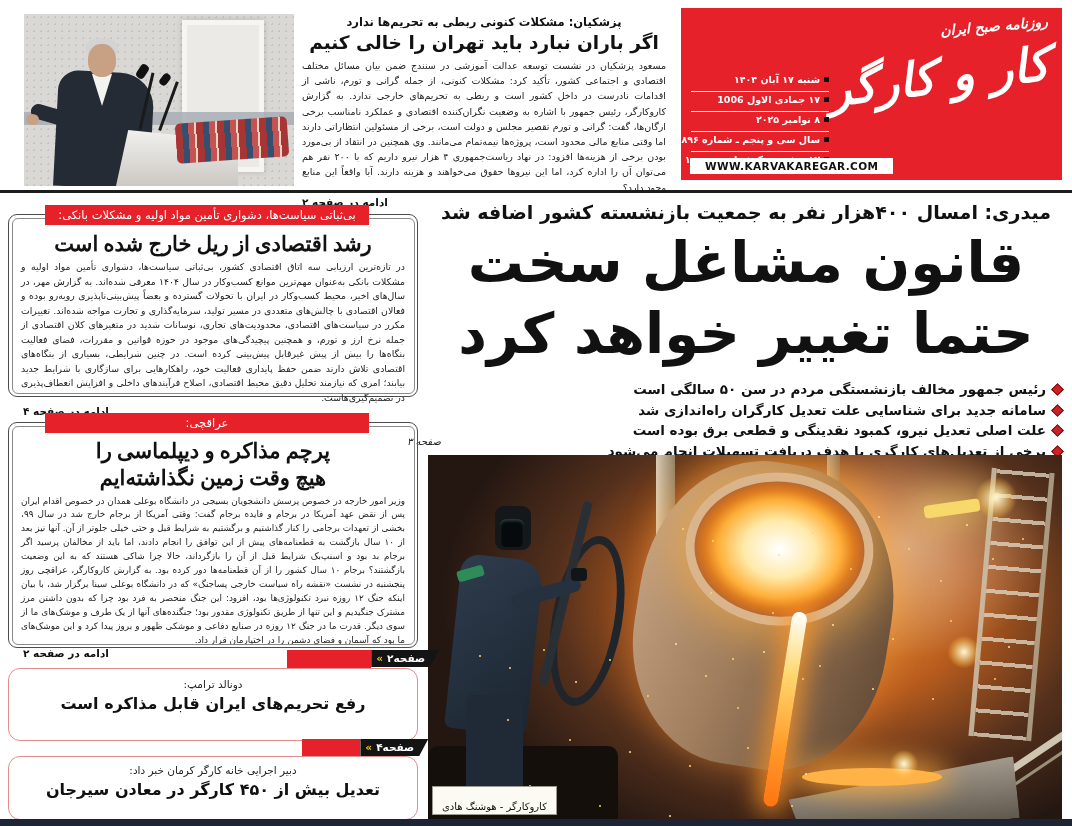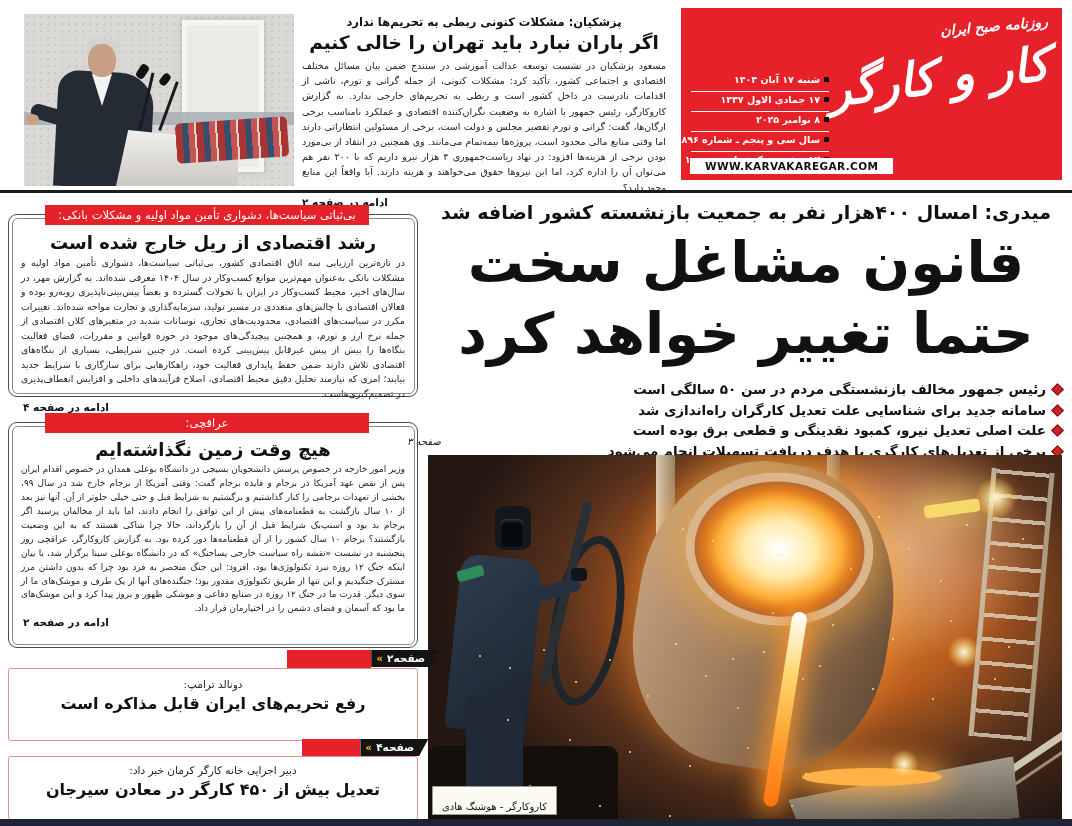--- a/index.html
+++ b/index.html
@@ -146,47 +146,47 @@
            background:radial-gradient(closest-side,#fff7d0 0%, rgba(255,205,90,.35) 55%, transparent 75%); }
   .ph-caption { position:absolute; left:4px; bottom:4px; background:#fbfbf4; border:1px solid #9a9a92;
            padding:14px 9px 2px; font-size:10px; color:#111; }
 
   
   .box-article { position:absolute; left:8px; width:410px; border:1.5px solid #4c4c4c; border-radius:9px; }
   .box-inner { position:absolute; inset:2.5px; border:1px solid #8a8a8a; border-radius:6px; }
   .red-tab { position:absolute; top:-10px; right:48px; left:36px; height:20px; background:#e62129;
              color:#fff; font-weight:normal; font-size:11.5px; text-align:center; line-height:20px;
              white-space:nowrap; }
-  .art-headline { font-size:18px; font-weight:800; text-align:center; line-height:1.3; }
+  .art-headline { font-size:21px; font-weight:800; text-align:center; line-height:1.3;font-family:Liberation Serif, serif; }
   .art-body { padding:2px 12px 0; font-size:9.3px; line-height:1.56; text-align:justify; color:#1c1c1c; }
   .art-continue { font-weight:bold; font-size:10.5px; text-align:left; padding:0 14px; }
 
   .section-tag { position:absolute; height:17px; display:flex; direction:ltr; font-size:10.5px;
              font-weight:bold; line-height:17px; }
   .tag-red { background:#e62129; color:#fff; padding:16px 10px;text-align:right; }
   .tag-black { background:#141414; color:#fff; padding:0 14px 0 5px;
              clip-path:polygon(0 0,100% 0,calc(100% - 9px) 100%,0 100%); }
   .tag-chevrons { color:#ffc20e; margin-right:4px; letter-spacing:-1px; }
 
-  .box-teaser { position:absolute; left:8px; width:410px; border:1.5px solid #e28e8e; border-radius:3px;
+  .box-teaser { position:absolute; left:8px; width:410px; border:1.5px solid #e28e8e; border-radius:12px;
              text-align:center; background:#fff; }
   .teaser-kicker { font-size:10.5px; color:#222; margin-top:9px; }
   .teaser-headline { font-size:16px; font-weight:800; margin-top:4px; }
 </style>
 </head>
 <body>
 
 <div class="page">
 
   <div class="masthead">
     <div class="tagline">روزنامه صبح ایران</div>
     <div class="brand-title">کار و کارگر</div>
     <div class="mh-dates">
       <div class="mh-date">شنبه ۱۷ آبان ۱۴۰۴</div>
-      <div class="mh-date">۱۷ جمادی الاول ۱۴۴۷</div>
+      <div class="mh-date">۱۷ جمادی الاول 1006</div>
       <div class="mh-date">۸ نوامبر ۲۰۲۵</div>
       <div class="mh-date">سال سی و پنجم ـ شماره ۹۸۹۶</div>
       <div class="mh-date">۱۲ صفحه ـ تک‌شماره ۱۰۰۰۰۰ ریال</div>
     </div>
     <div class="mh-url">WWW.KARVAKAREGAR.COM</div>
   </div>
 
   <div class="top-rule"></div>
 
   <div class="lead-photo">
@@ -264,20 +264,21 @@
     <div class="red-tab">بی‌ثباتی سیاست‌ها، دشواری تأمین مواد اولیه و مشکلات بانکی:</div>
     <div class="art-headline" style="margin-top:16px;">رشد اقتصادی از ریل خارج شده است</div>
     <div class="art-body">در تازه‌ترین ارزیابی سه اتاق اقتصادی کشور، بی‌ثباتی سیاست‌ها، دشواری تأمین مواد اولیه و مشکلات بانکی به‌عنوان مهم‌ترین موانع کسب‌وکار در سال ۱۴۰۴ معرفی شده‌اند. به گزارش مهر، در سال‌های اخیر، محیط کسب‌وکار در ایران با تحولات گسترده و بعضاً پیش‌بینی‌ناپذیری روبه‌رو بوده و فعالان اقتصادی با چالش‌های متعددی در مسیر تولید، سرمایه‌گذاری و تجارت مواجه شده‌اند. تغییرات مکرر در سیاست‌های اقتصادی، محدودیت‌های تجاری، نوسانات شدید در متغیرهای کلان اقتصادی از جمله نرخ ارز و تورم، و همچنین پیچیدگی‌های موجود در حوزه قوانین و مقررات، فضای فعالیت بنگاه‌ها را بیش از پیش غیرقابل پیش‌بینی کرده است. در چنین شرایطی، بسیاری از بنگاه‌های اقتصادی تلاش دارند ضمن حفظ پایداری فعالیت خود، راهکارهایی برای سازگاری با شرایط جدید بیابند؛ امری که نیازمند تحلیل دقیق محیط اقتصادی، اصلاح فرآیندهای داخلی و افزایش انعطاف‌پذیری در تصمیم‌گیری‌هاست.</div>
     <div class="art-continue">ادامه در صفحه ۴</div>
   </div>
 
   <div class="box-article" style="top:422px; height:226px;">
     <div class="box-inner"></div>
     <div class="red-tab">عراقچی:</div>
     <div class="art-headline" style="margin-top:15px;">
+      <div>پرچم مذاکره و دیپلماسی را</div>
       <div>هیچ وقت زمین نگذاشته‌ایم</div>
     </div>
     <div class="art-body" style="font-size:8.9px;">وزیر امور خارجه در خصوص پرسش دانشجویان بسیجی در دانشگاه بوعلی همدان در خصوص اقدام ایران پس از نقض عهد آمریکا در برجام و فایده برجام گفت: وقتی آمریکا از برجام خارج شد در سال ۹۹، بخشی از تعهدات برجامی را کنار گذاشتیم و برگشتیم به شرایط قبل و حتی خیلی جلوتر از آن. آنها نیز بعد از ۱۰ سال بازگشت به قطعنامه‌های پیش از این توافق را انجام دادند، اما باید از مخالفان پرسید اگر برجام بد بود و اسنپ‌بک شرایط قبل از آن را بازگرداند، حالا چرا شاکی هستند که به این وضعیت بازگشتند؟ برجام ۱۰ سال کشور را از آن قطعنامه‌ها دور کرده بود. به گزارش کاروکارگر، عراقچی روز پنجشنبه در نشست «نقشه راه سیاست خارجی پساجنگ» که در دانشگاه بوعلی سینا برگزار شد، با بیان اینکه جنگ ۱۲ روزه نبرد تکنولوژی‌ها بود، افزود: این جنگ منحصر به فرد بود چرا که بدون داشتن مرز مشترک جنگیدیم و این تنها از طریق تکنولوژی مقدور بود؛ جنگنده‌های آنها از یک طرف و موشک‌های ما از سوی دیگر. قدرت ما در جنگ ۱۲ روزه در صنایع دفاعی و موشکی ظهور و بروز پیدا کرد و این موشک‌های ما بود که آسمان و فضای دشمن را در اختیارمان قرار داد.</div>
     <div class="art-continue">ادامه در صفحه ۲</div>
   </div>
 
   <div class="section-tag" style="left:287px; top:650px;">
     <div class="tag-red">ایران وجهان</div>
     <div class="tag-black"><span class="tag-chevrons">«</span><span>صفحه۲</span></div>
   </div>

